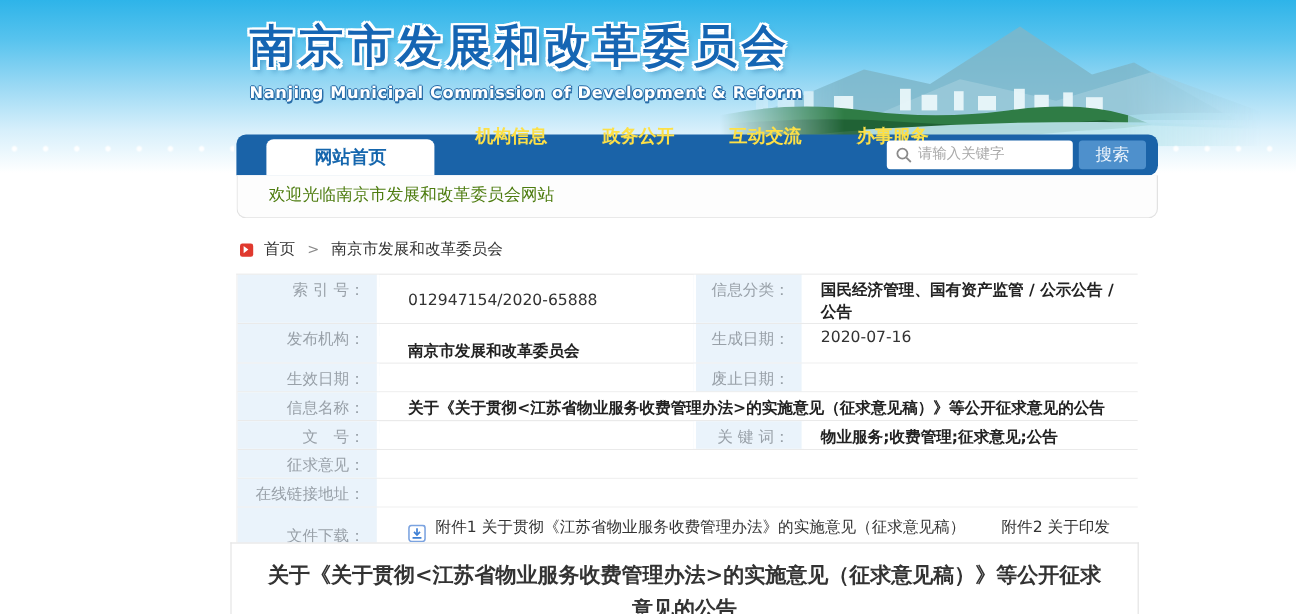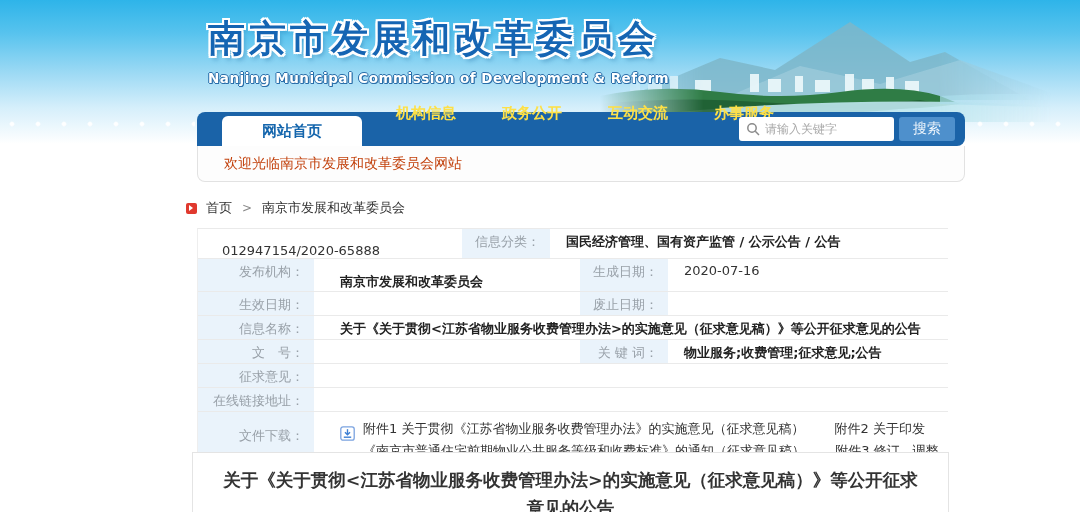--- a/index.html
+++ b/index.html
@@ -26,36 +26,36 @@
   .brand-sub { margin-top:6px; font-size:13.5px; font-weight:bold; letter-spacing:.5px; color:#fff;
     text-shadow:-1px 0 0 #2a6ea9, 1px 0 0 #2a6ea9, 0 -1px 0 #2a6ea9, 0 1px 0 #2a6ea9, 1px 1px 0 #2a6ea9; }
 
   
   .nav { position:absolute; left:197px; top:112px; width:768px; height:34px;
     background:#1a63a8; border-radius:8px 8px 8px 0; display:flex; align-items:flex-end; }
   .tab { height:50px; line-height:34px; padding:0 12px; margin-left:22px; color:#fde047;
     font-size:15px; font-weight:bold; cursor:pointer; white-space:nowrap; }
   .tab.active { height:30px; line-height:30px; background:#fff; color:#1566ad;
     border-radius:6px 6px 0 0; padding:0 40px; margin-left:25px; }
-  .searchwrap { position:absolute; right:10px; top:5px; display:flex; align-items:flex-end; }
+  .searchwrap { position:absolute; right:10px; top:5px; display:flex; align-items:flex-end;font-family:Liberation Mono, monospace; }
   .searchbox { position:relative; width:155px; height:24px; }
   .searchbox input { width:155px; height:24px; border:none; border-radius:3px; background:#fff;
     font-size:12px; color:#333; padding:0 6px 0 26px; outline:none; font-family:inherit; }
   .searchbox input::placeholder { color:#a9a9a9; }
   .mag { position:absolute; left:7px; top:5px; }
   .searchbtn { width:56px; height:24px; margin-left:5px; border:none; border-radius:3px;
     background:#4e90cc; color:#eef5fc; font-size:14px; cursor:pointer; font-family:inherit; }
 
   
   .welcome { position:absolute; left:197px; top:146px; width:768px; height:36px;
     background:#fdfdfd; border:1px solid #e2e2e2; border-top:none; border-radius:0 0 8px 8px;
-    line-height:35px; padding-left:26px; font-size:14px; color:#c2410c; }
-
-  
-  .crumbs { position:absolute; left:186px; top:199px; display:flex; align-items:center; font-size:13px; color:#333; }
+    line-height:35px; padding-left:26px; font-size:14px; color:#4d7c0f; }
+
+  
+  .crumbs { position:absolute; left:200px; top:199px; display:flex; align-items:center; font-size:13px; color:#333; }
   .crumb-ico { width:11px; height:11px; background:#e0392e; border-radius:2px; margin-right:9px; position:relative; }
   .crumb-ico::after { content:""; position:absolute; left:3px; top:2.5px; width:0; height:0;
     border-left:4px solid #fff; border-top:3px solid transparent; border-bottom:3px solid transparent; }
   .crumb-link { cursor:pointer; }
   .crumb-sep { color:#888; margin:0 10px; font-size:12px; }
 
   
   .itable { position:absolute; left:197px; top:228px; width:751px; border-top:1px solid #eaeaea; border-left:1px solid #eeeeee; font-size:13px; }
   .irow { display:flex; border-bottom:1px solid #eaeaea; min-height:24px; align-items:stretch; }
   .lcell { background:#eaf3fb; color:#98a0a8; text-align:right; padding:4px 10px 0 0; border-right:2px solid #fff; }
@@ -136,20 +136,21 @@
 
   <div class="crumbs">
     <span class="crumb-ico"></span>
     <span class="crumb-link">首页</span>
     <span class="crumb-sep">&gt;</span>
     <span>南京市发展和改革委员会</span>
   </div>
 
   <div class="itable">
     <div class="irow">
+      <div class="lcell l1">索 引 号：</div>
       <div class="vcell v1">012947154/2020-65888</div>
       <div class="lcell l2">信息分类：</div>
       <div class="vcell v2 bold">国民经济管理、国有资产监管 / 公示公告 / 公告</div>
     </div>
     <div class="irow">
       <div class="lcell l1">发布机构：</div>
       <div class="vcell v1 bold">南京市发展和改革委员会</div>
       <div class="lcell l2">生成日期：</div>
       <div class="vcell v2">2020-07-16</div>
     </div>

